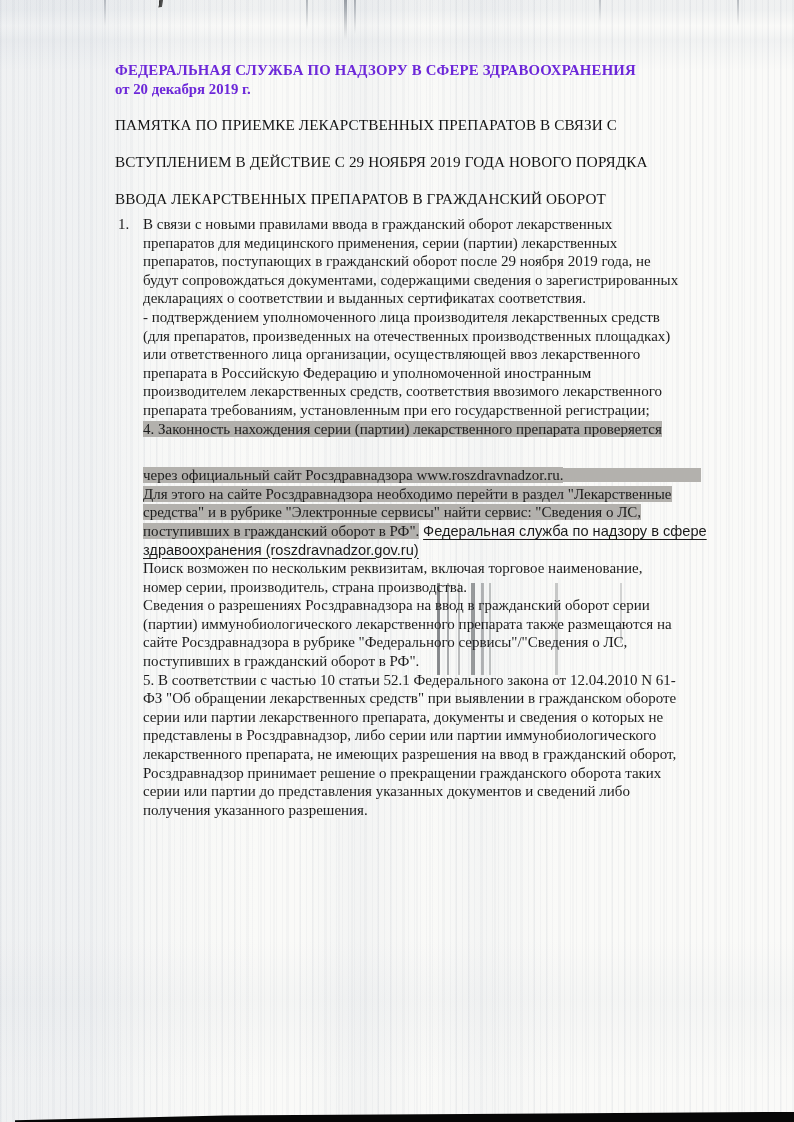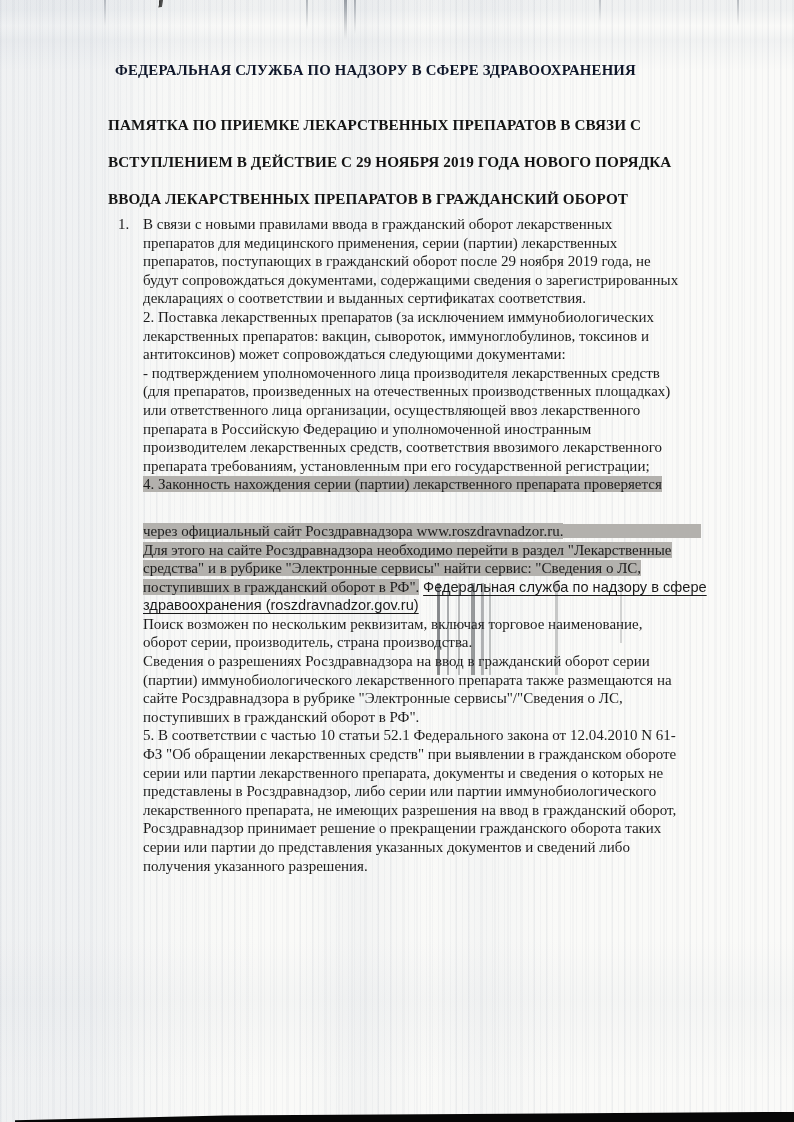--- a/index.html
+++ b/index.html
@@ -14,24 +14,24 @@
     background:
       repeating-linear-gradient(90deg, rgba(90,105,135,0.045) 0 1px, transparent 1px 6px),
       repeating-linear-gradient(90deg, rgba(120,130,150,0.05) 0 2px, transparent 2px 13px),
       linear-gradient(90deg, rgba(185,195,212,0.16) 0 90px, rgba(185,195,212,0.05) 150px, transparent 260px),
       linear-gradient(90deg, transparent 300px, rgba(180,190,205,0.10) 360px, transparent 430px, rgba(180,190,205,0.08) 480px, transparent 560px),
       linear-gradient(180deg, rgba(175,185,200,0.14) 0 10px, transparent 26px, rgba(175,185,200,0.12) 40px, transparent 70px),
       linear-gradient(180deg, transparent 940px, rgba(180,188,200,0.08) 1000px, transparent 1080px);
   }
   .doc{position:absolute;inset:0;color:#1b1b1b;}
 
-  .hdr{position:absolute;left:115px;top:61px;font-weight:bold;font-size:14.8px;line-height:19px;color:#0f172a;}
+  .hdr{position:absolute;left:115px;top:61px;font-weight:bold;font-size:14.8px;line-height:19px;color:#6d28d9;}
   .hdr .issuer{letter-spacing:0.2px;}
   .titles{
-    position:absolute;left:108px;top:106px;font-weight:bold;font-size:15.2px;
+    position:absolute;left:115px;top:106px;font-weight:normal;font-size:15.2px;
     line-height:37.2px;white-space:pre;color:#141414;letter-spacing:0.1px;
   }
   .bodytext{
     position:absolute;left:143px;top:215px;width:622px;
     font-size:15px;line-height:18.6px;color:#1c1c1c;
   }
   .para{margin:0;white-space:pre;}
   .item1{position:relative;}
   .item1 .num{position:absolute;left:-25px;top:0;}
 
@@ -72,52 +72,50 @@
 </style>
 </head>
 <body>
 
 <div class="scan-texture"></div>
 
 <div class="doc">
 
   <div class="hdr">
     <div class="issuer">ФЕДЕРАЛЬНАЯ СЛУЖБА ПО НАДЗОРУ В СФЕРЕ ЗДРАВООХРАНЕНИЯ</div>
+    <div class="date">от 20 декабря 2019 г.</div>
   </div>
 
   <div class="titles">ПАМЯТКА ПО ПРИЕМКЕ ЛЕКАРСТВЕННЫХ ПРЕПАРАТОВ В СВЯЗИ С
 ВСТУПЛЕНИЕМ В ДЕЙСТВИЕ С 29 НОЯБРЯ 2019 ГОДА НОВОГО ПОРЯДКА
 ВВОДА ЛЕКАРСТВЕННЫХ ПРЕПАРАТОВ В ГРАЖДАНСКИЙ ОБОРОТ</div>
 
   <div class="bodytext">
     <div class="para item1"><span class="num">1.</span><span>В связи с новыми правилами ввода в гражданский оборот лекарственных
 препаратов для медицинского применения, серии (партии) лекарственных
 препаратов, поступающих в гражданский оборот после 29 ноября 2019 года, не
 будут сопровождаться документами, содержащими сведения о зарегистрированных
 декларациях о соответствии и выданных сертификатах соответствия.</span></div>
-    <p class="para">2. Поставка лекарственных препаратов (за исключением иммунобиологических
-лекарственных препаратов: вакцин, сывороток, иммуноглобулинов, токсинов и
-антитоксинов) может сопровождаться следующими документами:</p>
     <p class="para">- подтверждением уполномоченного лица производителя лекарственных средств
 (для препаратов, произведенных на отечественных производственных площадках)
 или ответственного лица организации, осуществляющей ввоз лекарственного
 препарата в Российскую Федерацию и уполномоченной иностранным
 производителем лекарственных средств, соответствия ввозимого лекарственного
 препарата требованиям, установленным при его государственной регистрации;</p>
     <p class="para"><span class="hl">4. Законность нахождения серии (партии) лекарственного препарата проверяется
 через официальный сайт Росздравнадзора www.roszdravnadzor.ru.</span><span class="hl hl-ext"></span>
 <span class="hl">Для этого на сайте Росздравнадзора необходимо перейти в раздел "Лекарственные
 средства" и в рубрике "Электронные сервисы" найти сервис: "Сведения о ЛС,
 поступивших в гражданский оборот в РФ".</span> <a class="doc-link">Федеральная служба по надзору в сфере
 здравоохранения (roszdravnadzor.gov.ru)</a></p>
     <p class="para">Поиск возможен по нескольким реквизитам, включая торговое наименование,
-оборот серии, производитель, страна производства.</p>
+номер серии, производитель, страна производства.</p>
     <p class="para">Сведения о разрешениях Росздравнадзора на ввод в гражданский оборот серии
 (партии) иммунобиологического лекарственного препарата также размещаются на
-сайте Росздравнадзора в рубрике "Электронные сервисы"/"Сведения о ЛС,
+сайте Росздравнадзора в рубрике "Федерального сервисы"/"Сведения о ЛС,
 поступивших в гражданский оборот в РФ".</p>
     <p class="para">5. В соответствии с частью 10 статьи 52.1 Федерального закона от 12.04.2010 N 61-
 ФЗ "Об обращении лекарственных средств" при выявлении в гражданском обороте
 серии или партии лекарственного препарата, документы и сведения о которых не
 представлены в Росздравнадзор, либо серии или партии иммунобиологического
 лекарственного препарата, не имеющих разрешения на ввод в гражданский оборот,
 Росздравнадзор принимает решение о прекращении гражданского оборота таких
 серии или партии до представления указанных документов и сведений либо
 получения указанного разрешения.</p>
   </div>

